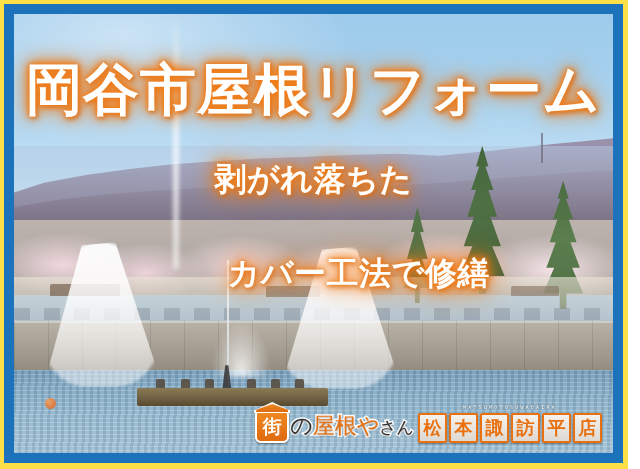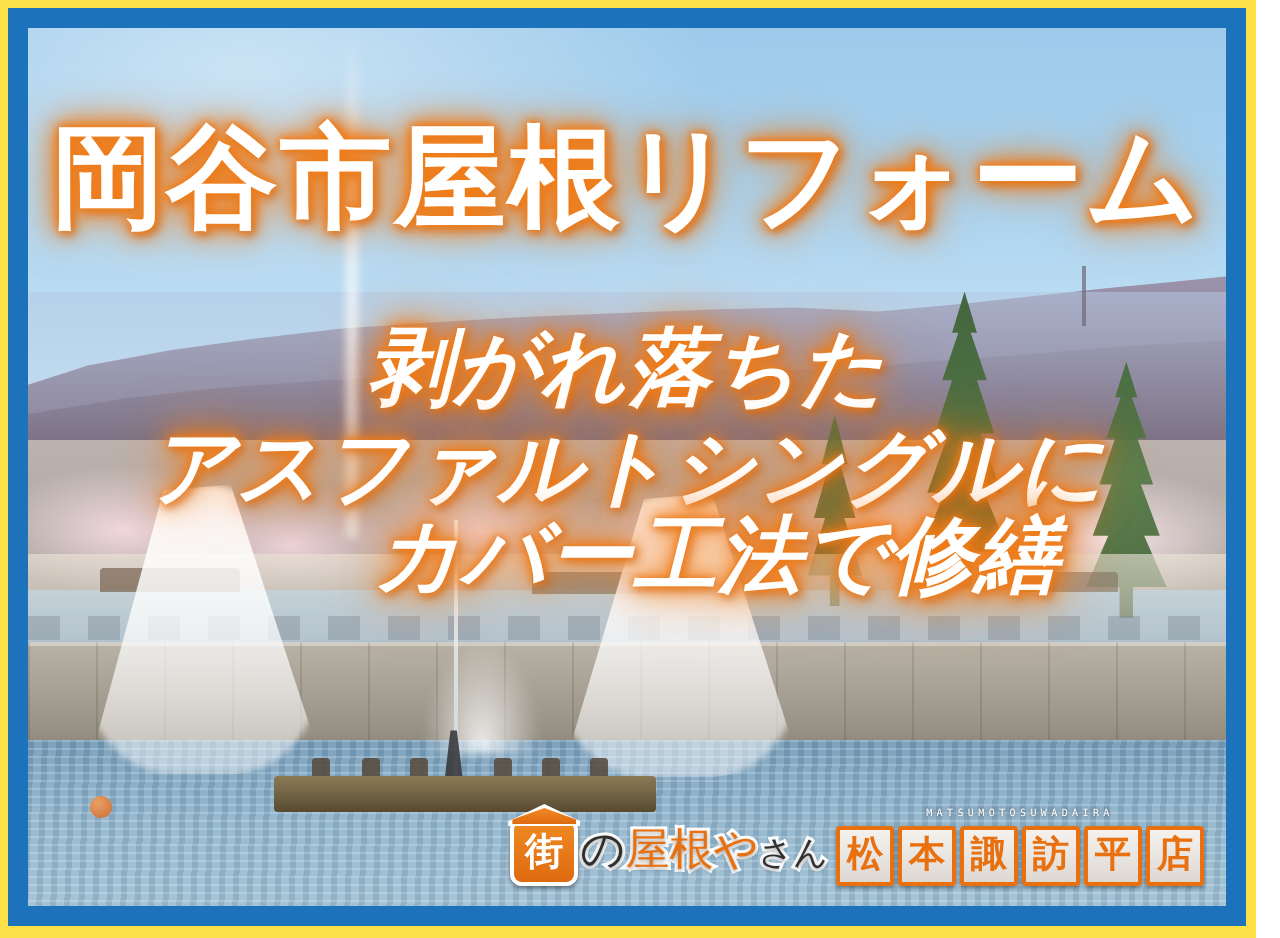--- a/index.html
+++ b/index.html
@@ -164,28 +164,27 @@
     font-size:56px;line-height:1;font-weight:700;letter-spacing:1px;
     color:#ffffff;
     text-shadow:
       0 0 3px var(--glow), 0 0 6px var(--glow), 0 0 10px var(--glow),
       0 0 16px var(--glow), 0 0 24px var(--glow),
       2px 2px 4px rgba(150,60,0,.55);
     white-space:nowrap;
   }
   .sub{
     position:absolute;left:0;width:100%;text-align:center;
-    font-size:42px;line-height:1;font-weight:700;letter-spacing:.5px;
+    font-size:32px;line-height:1;font-weight:700;letter-spacing:.5px;
     color:#ffffff;
     text-shadow:
       0 0 3px var(--glow), 0 0 7px var(--glow), 0 0 12px var(--glow),
       0 0 20px var(--glow), 0 0 30px var(--glow),
       2px 2px 4px rgba(150,60,0,.5);
     white-space:nowrap;
-    font-style:italic;
   }
   .sub1{top:149px;}
   .sub2{top:199px;}
   .sub3{top:243px;margin-left:45px;}
 
   
   #logo{
     position:absolute;right:8px;bottom:8px;
     display:flex;align-items:flex-end;gap:4px;
     padding:2px 3px;
@@ -281,21 +280,20 @@
           <span style="left:86%"></span>
       </div>
       <div class="nozzle"></div>
       <div class="platform"></div>
       <div class="buoy"></div>
     </div>
 
     <div class="headline">岡谷市屋根リフォーム</div>
 
     <div class="sub sub1">剥がれ落ちた</div>
-    <div class="sub sub2">アスファルトシングルに</div>
     <div class="sub sub3">カバー工法で修繕</div>
 
     <div id="logo">
       <div class="logo-left">
         <div class="machi-badge">
           <div class="roofcap"></div>
           <span class="kanji">街</span>
         </div>
         <span class="logo-word"><span class="dark">の</span><span>屋根</span><span>や</span><span class="dark small">さん</span></span>
       </div>

